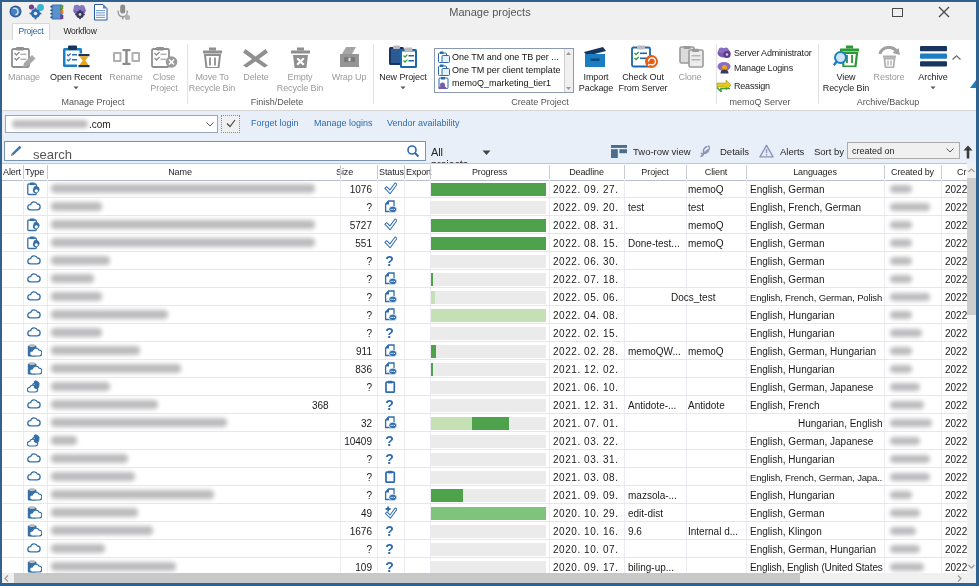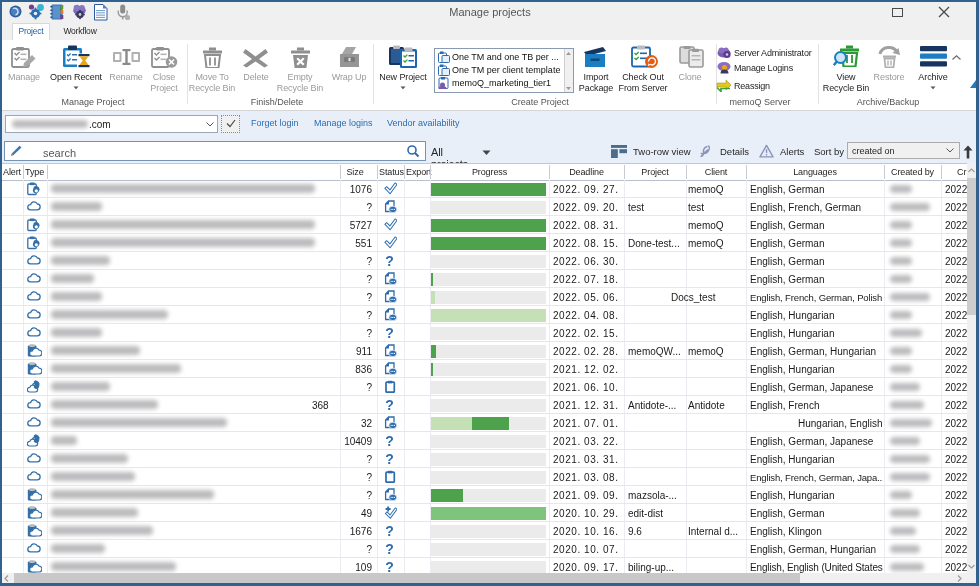--- a/index.html
+++ b/index.html
@@ -295,21 +295,21 @@
       <path d="M1 4.5 L4 7.5 L9 1" fill="none" stroke="#4a4a4a" stroke-width="1.2"></path>
     </svg>
 <div class="abs link" style="left:251px;top:118px;width:70px;height:13px;">Forget login</div>
 <div class="abs link" style="left:314px;top:118px;width:80px;height:13px;">Manage logins</div>
 <div class="abs link" style="left:387px;top:118px;width:100px;height:13px;">Vendor availability</div>
 <div class="abs" style="left:4px;top:141px;width:422px;height:20px;background:#ffffff;border:1px solid #7593b5;"></div>
 <svg class="abs" style="left:10px;top:145px" width="13" height="12" viewBox="0 0 13 12">
       <path d="M1 11 L3.5 10 L11.5 2.5 L9.5 0.8 L1.8 8.5 Z" fill="#3b77b5"></path>
       <path d="M1 11 L2 8.8 L3.2 10.2 Z" fill="#c9a227"></path>
     </svg>
-<div class="abs" style="left:43px;top:147px;width:60px;height:11px;color:#555;font-size:11px;">search</div>
+<div class="abs" style="left:33px;top:147px;width:60px;height:11px;color:#555;font-size:13px;">search</div>
 <svg class="abs" style="left:406px;top:144px" width="14" height="14" viewBox="0 0 14 14">
       <circle cx="6" cy="6" r="4" fill="none" stroke="#2d6bb0" stroke-width="1.6"></circle>
       <path d="M9 9 L12.5 12.5" stroke="#2d6bb0" stroke-width="2"></path>
     </svg>
 <div class="abs" style="left:431px;top:146px;width:50px;height:12px;color:#262626;font-size:11px;letter-spacing:-0.2px;">All projects</div>
 <svg class="abs" style="left:482px;top:150px" width="9" height="6" viewBox="0 0 9 6">
       <path d="M0.5 0.5 L4.5 5 L8.5 0.5" fill="#444"></path>
     </svg>
 <svg class="abs" style="left:611px;top:145px" width="16" height="13" viewBox="0 0 16 13">
       <rect x="0" y="0" width="16" height="2.9" fill="#4a6d8c"></rect>
@@ -332,21 +332,22 @@
 <div class="abs" style="left:852px;top:146px;width:70px;height:11px;color:#262626;font-size:9px;">created on</div>
 <svg class="abs" style="left:946px;top:148px" width="8" height="5" viewBox="0 0 8 5">
       <path d="M0.5 0.5 L4 4 L7.5 0.5" fill="none" stroke="#555" stroke-width="1"></path>
     </svg>
 <svg class="abs" style="left:963px;top:145px" width="10" height="14" viewBox="0 0 10 14">
       <path d="M5 0.5 L9.5 5.5 L6.3 5.5 L6.3 13.5 L3.7 13.5 L3.7 5.5 L0.5 5.5 Z" fill="#3a3a3a"></path>
     </svg>
 <div class="abs" style="left:2px;top:163px;width:965px;height:411px;background:#ffffff;border-top:1px solid #c0c8d4;"></div>
 <div class="abs hdr" style="left:3px;top:167px;width:20px;text-align:left;white-space:nowrap;overflow:hidden;">Alert</div>
 <div class="abs hdr" style="left:25px;top:167px;width:22px;text-align:left;white-space:nowrap;overflow:hidden;">Type</div>
-<div class="abs hdr" style="left:336px;top:167px;width:38px;text-align:center;white-space:nowrap;overflow:hidden;">Size</div>
+<div class="abs hdr" style="left:47px;top:167px;width:266px;text-align:center;white-space:nowrap;overflow:hidden;">Name</div>
+<div class="abs hdr" style="left:336px;top:167px;width:38px;white-space:nowrap;overflow:hidden;">Size</div>
 <div class="abs hdr" style="left:379px;top:167px;width:26px;text-align:left;white-space:nowrap;overflow:hidden;">Status</div>
 <div class="abs hdr" style="left:406px;top:167px;width:27px;text-align:left;white-space:nowrap;overflow:hidden;">Export</div>
 <div class="abs hdr" style="left:430px;top:167px;width:119px;text-align:center;white-space:nowrap;overflow:hidden;">Progress</div>
 <div class="abs hdr" style="left:549px;top:167px;width:75px;text-align:center;white-space:nowrap;overflow:hidden;">Deadline</div>
 <div class="abs hdr" style="left:624px;top:167px;width:62px;text-align:center;white-space:nowrap;overflow:hidden;">Project</div>
 <div class="abs hdr" style="left:686px;top:167px;width:60px;text-align:center;white-space:nowrap;overflow:hidden;">Client</div>
 <div class="abs hdr" style="left:746px;top:167px;width:138px;text-align:center;white-space:nowrap;overflow:hidden;">Languages</div>
 <div class="abs hdr" style="left:884px;top:167px;width:57px;text-align:center;white-space:nowrap;overflow:hidden;">Created by</div>
 <div class="abs hdr" style="left:957px;top:167px;width:10px;text-align:left;white-space:nowrap;overflow:hidden;">Cr</div>
 <div class="abs" style="left:2px;top:180px;width:965px;height:1px;background:#b8c0cc;"></div>

